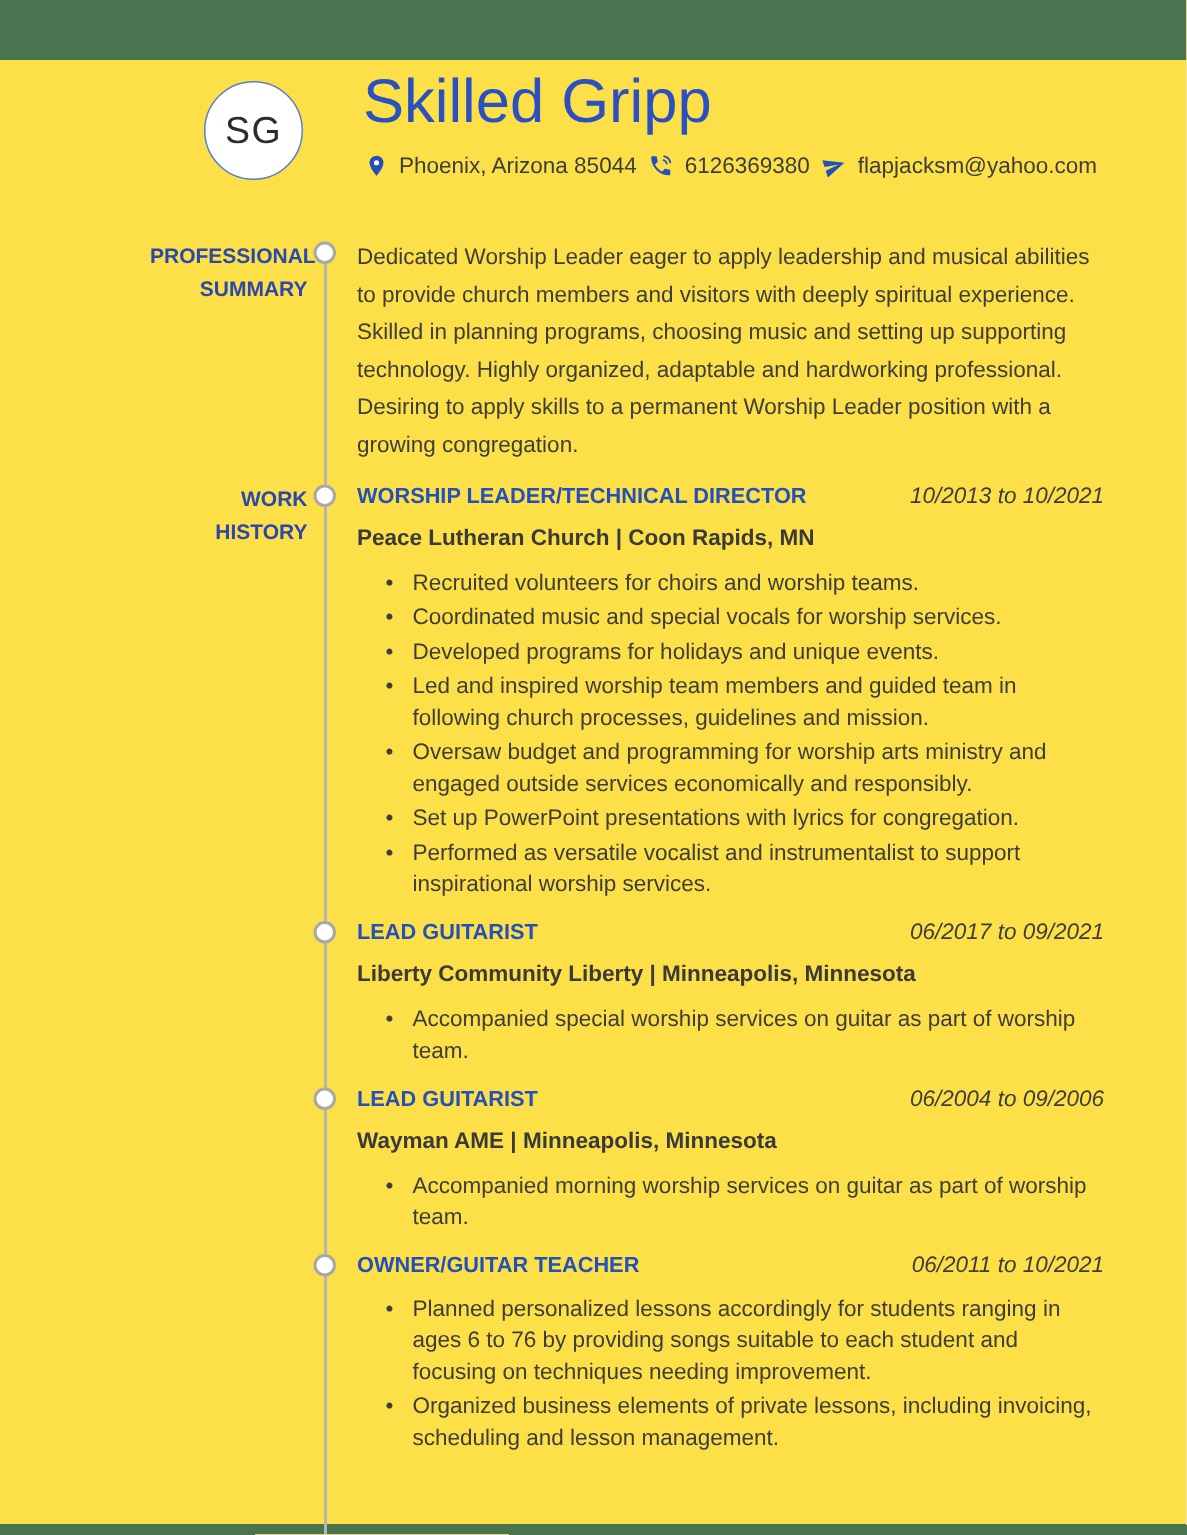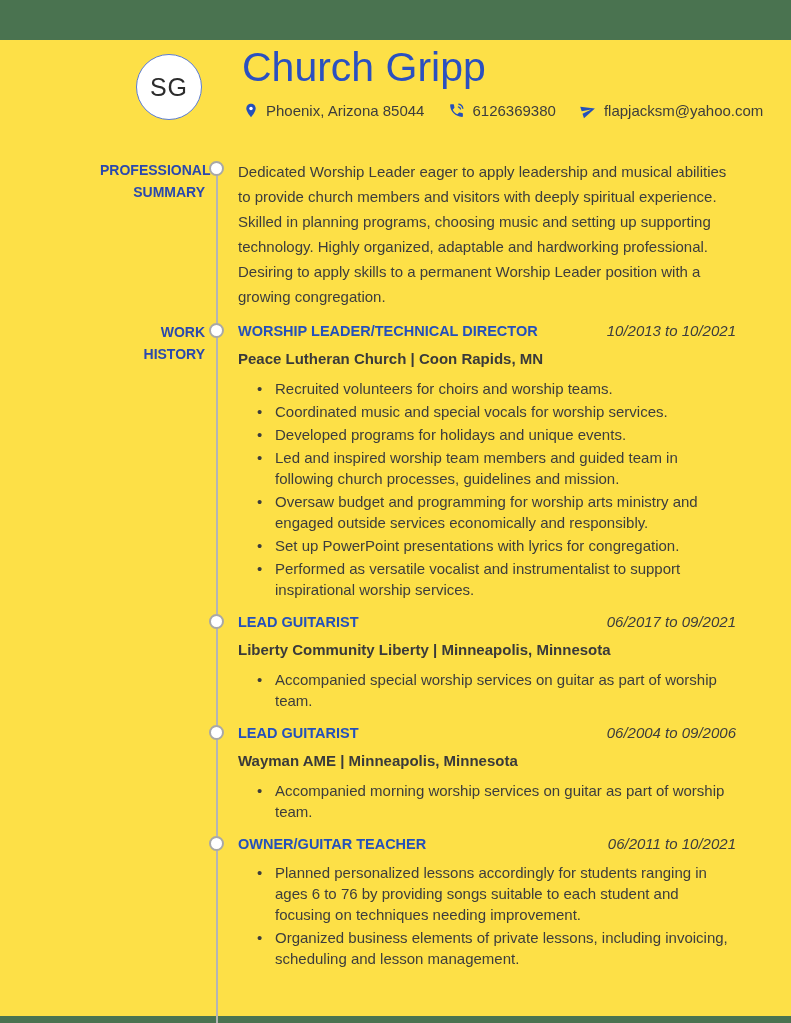--- a/index.html
+++ b/index.html
@@ -13,21 +13,21 @@
   .timeline-line{position:absolute;left:216px;top:166px;bottom:0;width:2px;background:#b5b5b5;z-index:2;}
 
   .header{position:relative;height:105px;}
   .avatar{
     position:absolute;left:136px;top:14px;width:64px;height:64px;
     border:1.5px solid #5b7cd4;border-radius:50%;background:#fff;
     display:flex;align-items:center;justify-content:center;
     font-size:25px;color:#2c2c2c;letter-spacing:1px;
   }
   .name{position:absolute;left:242px;top:4px;font-size:41px;color:#2b50c0;white-space:nowrap;}
-  .contact-row{position:absolute;left:243px;top:62px;display:flex;align-items:center;gap:24px;font-size:15px;color:#3d3d3d;}
+  .contact-row{position:absolute;left:243px;top:62px;display:flex;align-items:center;gap:8px;font-size:15px;color:#3d3d3d;}
   .contact-item{display:flex;align-items:center;gap:7px;white-space:nowrap;}
   .contact-item svg{display:block;}
 
   .main{position:relative;z-index:3;margin-top:14px;}
   .row{display:flex;align-items:flex-start;}
   .label-col{
     width:205px;flex:none;text-align:right;color:#2a48ae;font-weight:bold;
     font-size:14px;line-height:22px;padding-top:0;box-sizing:border-box;padding-left:100px;
   }
   .gutter-col{width:33px;flex:none;position:relative;align-self:stretch;}
@@ -54,21 +54,21 @@
 
 <div class="page">
 
   <div class="top-bar"></div>
   <div class="timeline-line"></div>
 
   <div class="header">
     <div class="avatar">
       <span>SG</span>
     </div>
-    <div class="name">Church Gripp</div>
+    <div class="name">Skilled Gripp</div>
     <div class="contact-row">
       <div class="contact-item">
         <span>
           <svg width="16" height="17" viewBox="0 0 24 24">
             <path d="M12 2c-3.87 0-7 3.13-7 7 0 5.25 7 13 7 13s7-7.75 7-13c0-3.87-3.13-7-7-7z" fill="#2450bb"></path>
             <circle cx="12" cy="9" r="2.6" fill="#ffffff"></circle>
           </svg>
         </span>
         <span>Phoenix, Arizona 85044</span>
       </div>

